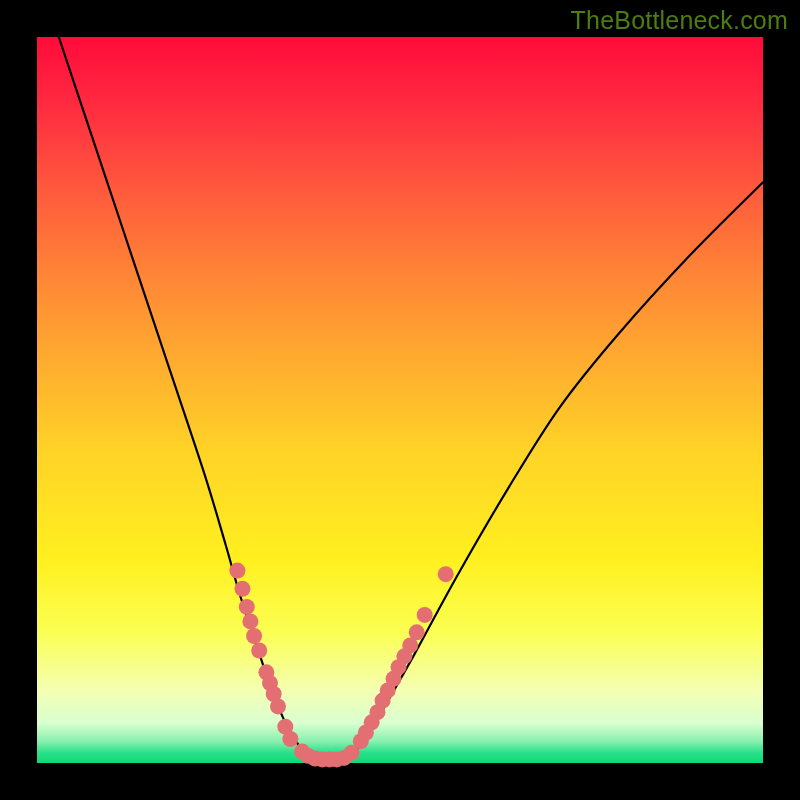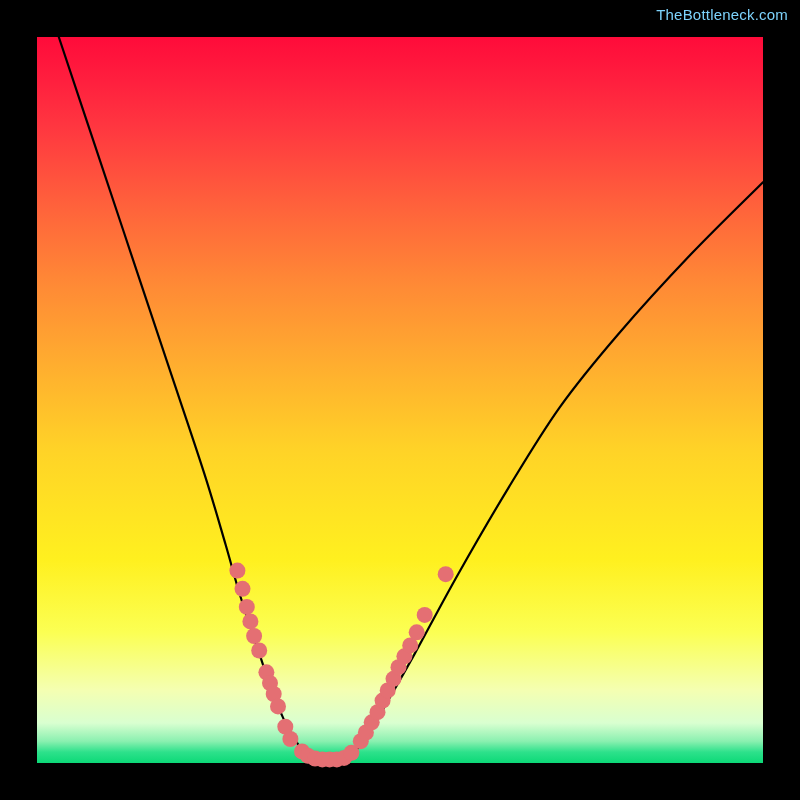--- a/index.html
+++ b/index.html
@@ -38,22 +38,22 @@
       #d9ffd0 94.5%,
       #8af0b0 97%,
       #2de18b 98.5%,
       #0cd977 100%
     );
   }
   .watermark {
     position: absolute;
     top: 6px;
     right: 12px;
-    color: #7dd3fc;
-    font-size: 15px;
+    color: #4d7c0f;
+    font-size: 25px;
     letter-spacing: 0.2px;
     font-weight: 400;
   }
   svg.curve-layer {
     position: absolute;
     left: 37px; top: 37px;
     width: 726px; height: 726px;
     overflow: visible;
   }
 </style>

